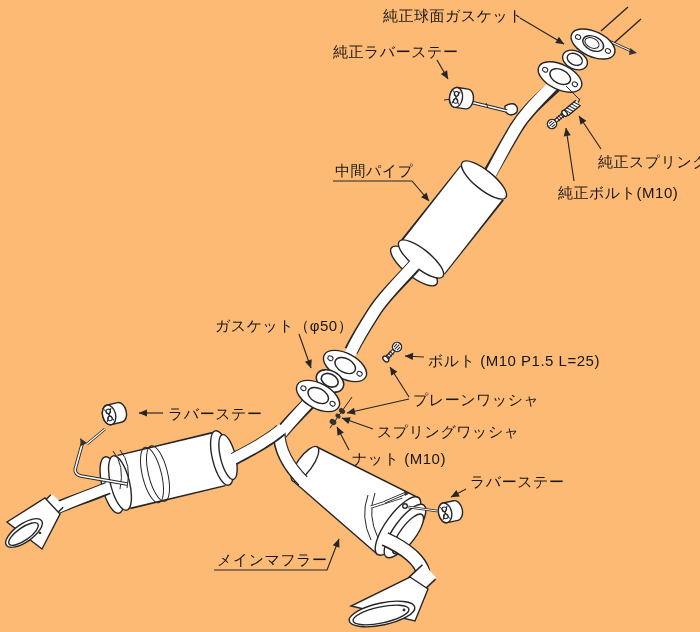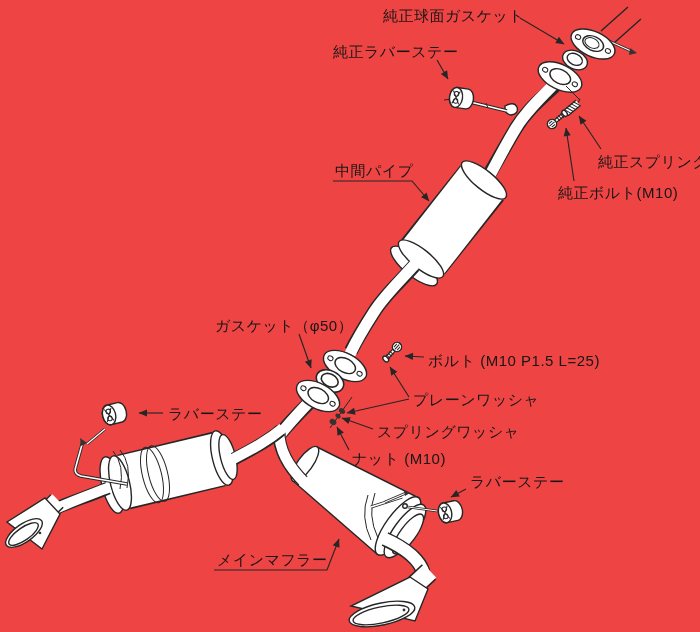--- a/index.html
+++ b/index.html
@@ -1,16 +1,16 @@
 <!DOCTYPE html>
 <html><head>
 <meta charset="utf-8">
 <style>
   html,body{margin:0;padding:0;background:#fff;}
-  #stage{position:relative;width:700px;height:632px;background:#ef4444;overflow:hidden;
+  #stage{position:relative;width:700px;height:632px;background:#fdba74;overflow:hidden;
          font-family:"Liberation Sans","DejaVu Sans",sans-serif;}
   svg{display:block}
   .po{stroke:#262626;fill:none;stroke-linecap:butt;stroke-linejoin:round;}
   .pi{stroke:#ffffff;fill:none;stroke-linecap:butt;stroke-linejoin:round;}
   .ln{stroke:#262626;fill:none;stroke-width:1.4;}
   .fw{fill:#ffffff;stroke:#262626;stroke-width:1.4;}
   .fd{fill:#333333;stroke:none;}
   .thin{stroke:#262626;fill:none;stroke-width:1;}
   .lead{stroke:#262626;fill:none;stroke-width:1.15;}
   text.lbl{font-size:15px;fill:#161616;letter-spacing:0.5px;}

